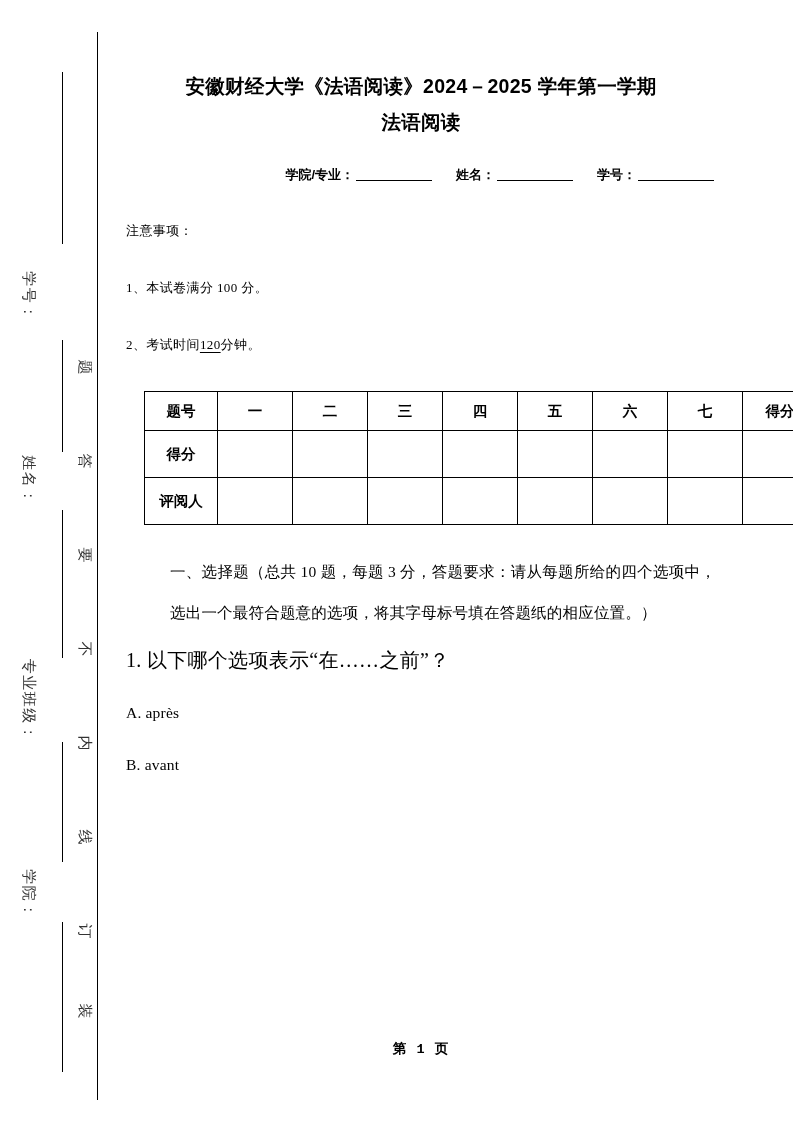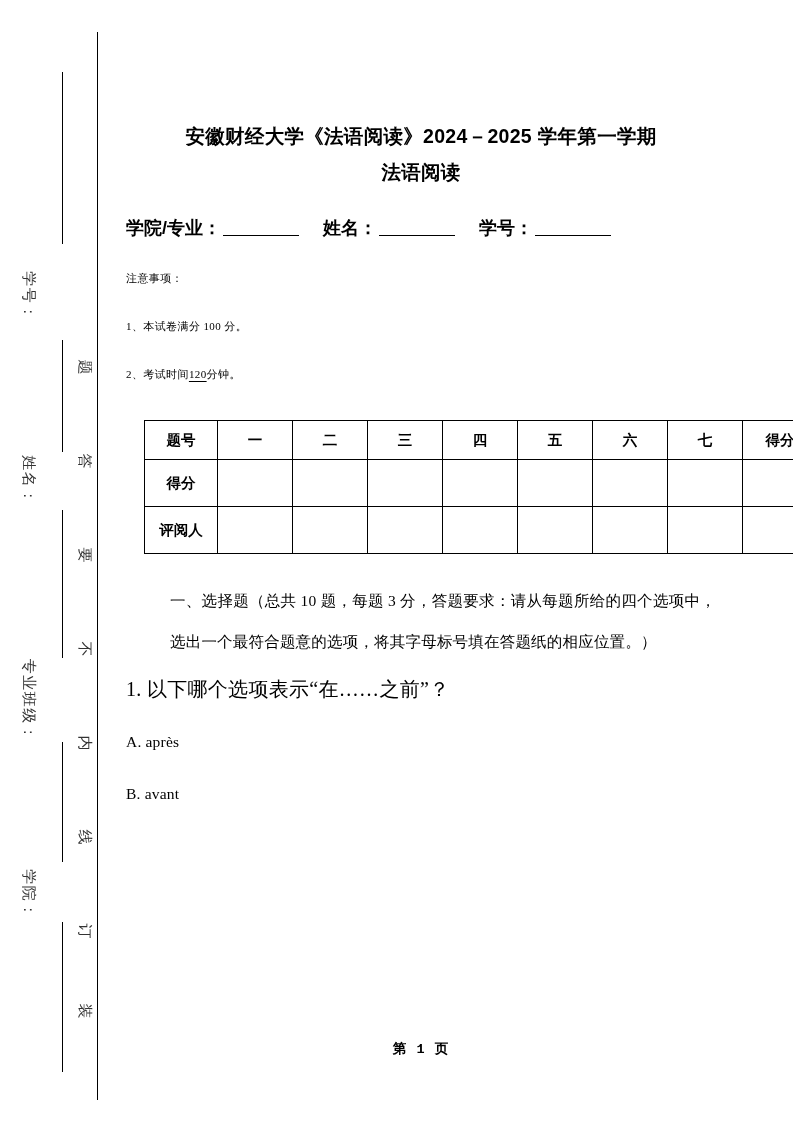--- a/index.html
+++ b/index.html
@@ -72,50 +72,50 @@
   #page-body {
     position: absolute;
     left: 126px;
     top: 0;
     width: 590px;
     height: 1122px;
   }
 
   #exam-title {
     margin: 0;
-    padding-top: 118px;
+    padding-top: 68px;
     font-family: "Liberation Sans", "DejaVu Sans", sans-serif;
     font-size: 19.5px;
     font-weight: bold;
     line-height: 36px;
     text-align: center;
     letter-spacing: 0.3px;
   }
 
   #info-line {
     margin-top: 26px;
-    text-align: left;
+    text-align: right;
     font-family: "Liberation Sans", "DejaVu Sans", sans-serif;
-    font-size: 18px;
+    font-size: 13px;
     font-weight: bold;
     white-space: nowrap;
   }
   #info-line .blank {
     display: inline-block;
     width: 76px;
     border-bottom: 1.4px solid #000;
     margin: 0 2px;
     vertical-align: -2px;
   }
   #info-line .gap { display: inline-block; width: 22px; }
 
   .note-line {
-    font-size: 11px;
+    font-size: 13px;
     line-height: 20px;
-    margin-top: 28px;
+    margin-top: 37px;
     letter-spacing: 0.4px;
   }
   .note-line:first-of-type { margin-top: 36px; }
   .ul-val {
     text-decoration: underline;
     text-underline-offset: 3px;
   }
 
   
   #score-table-wrap {

